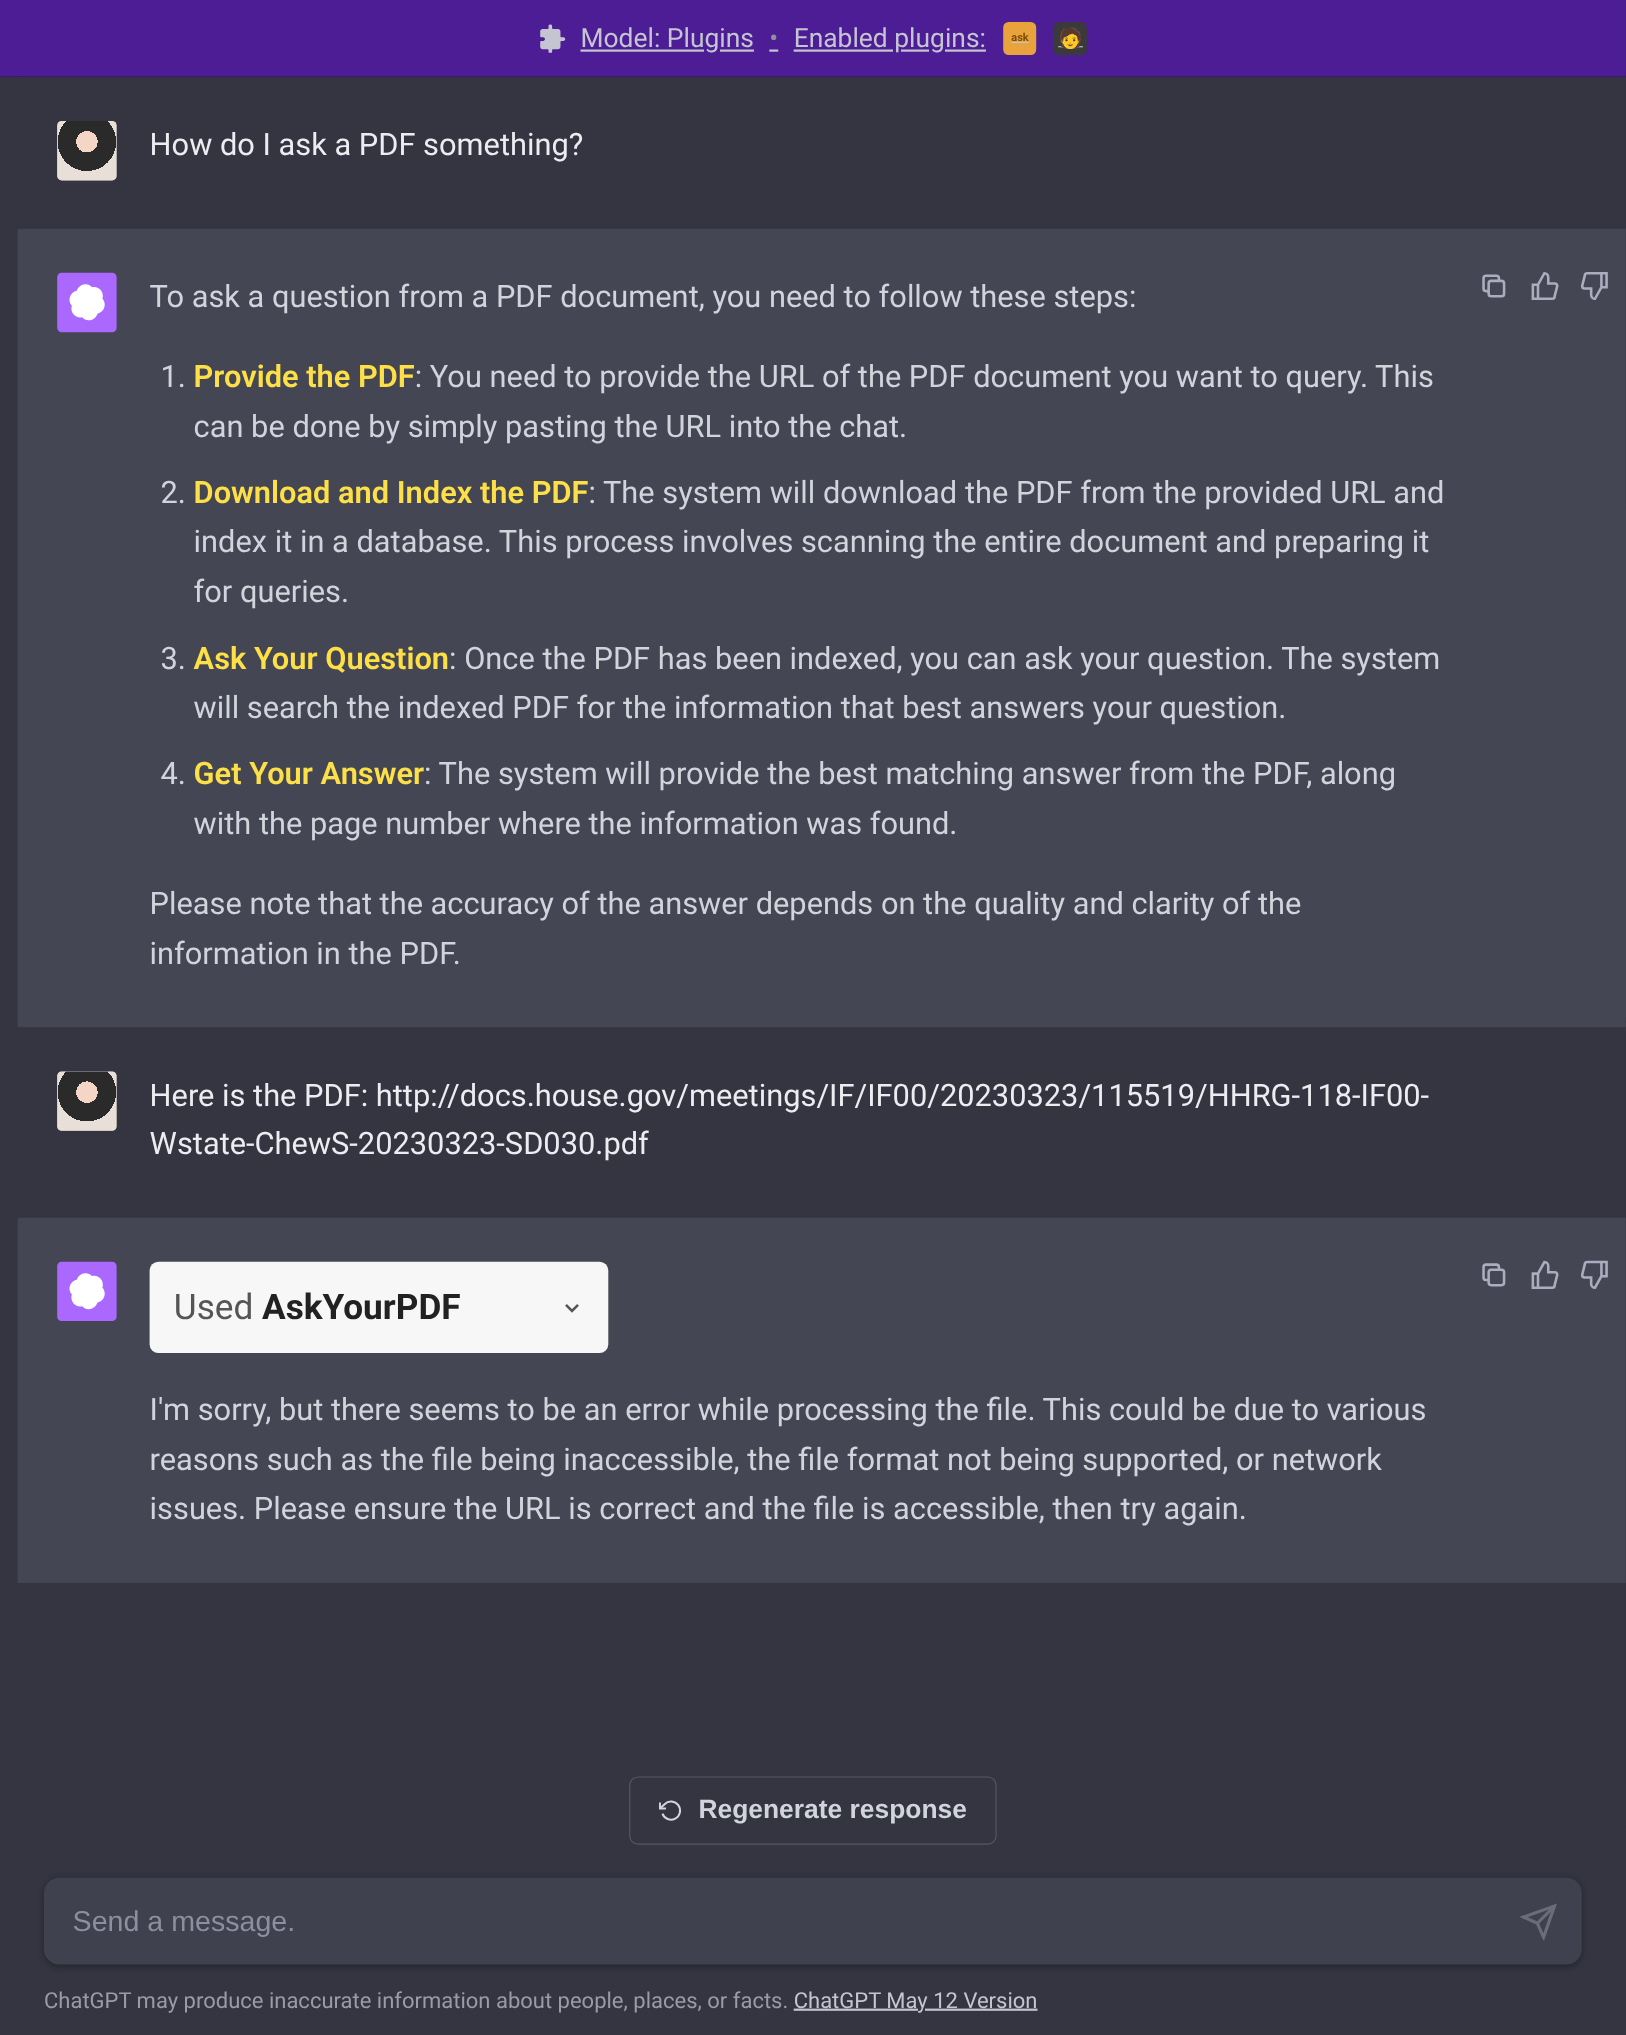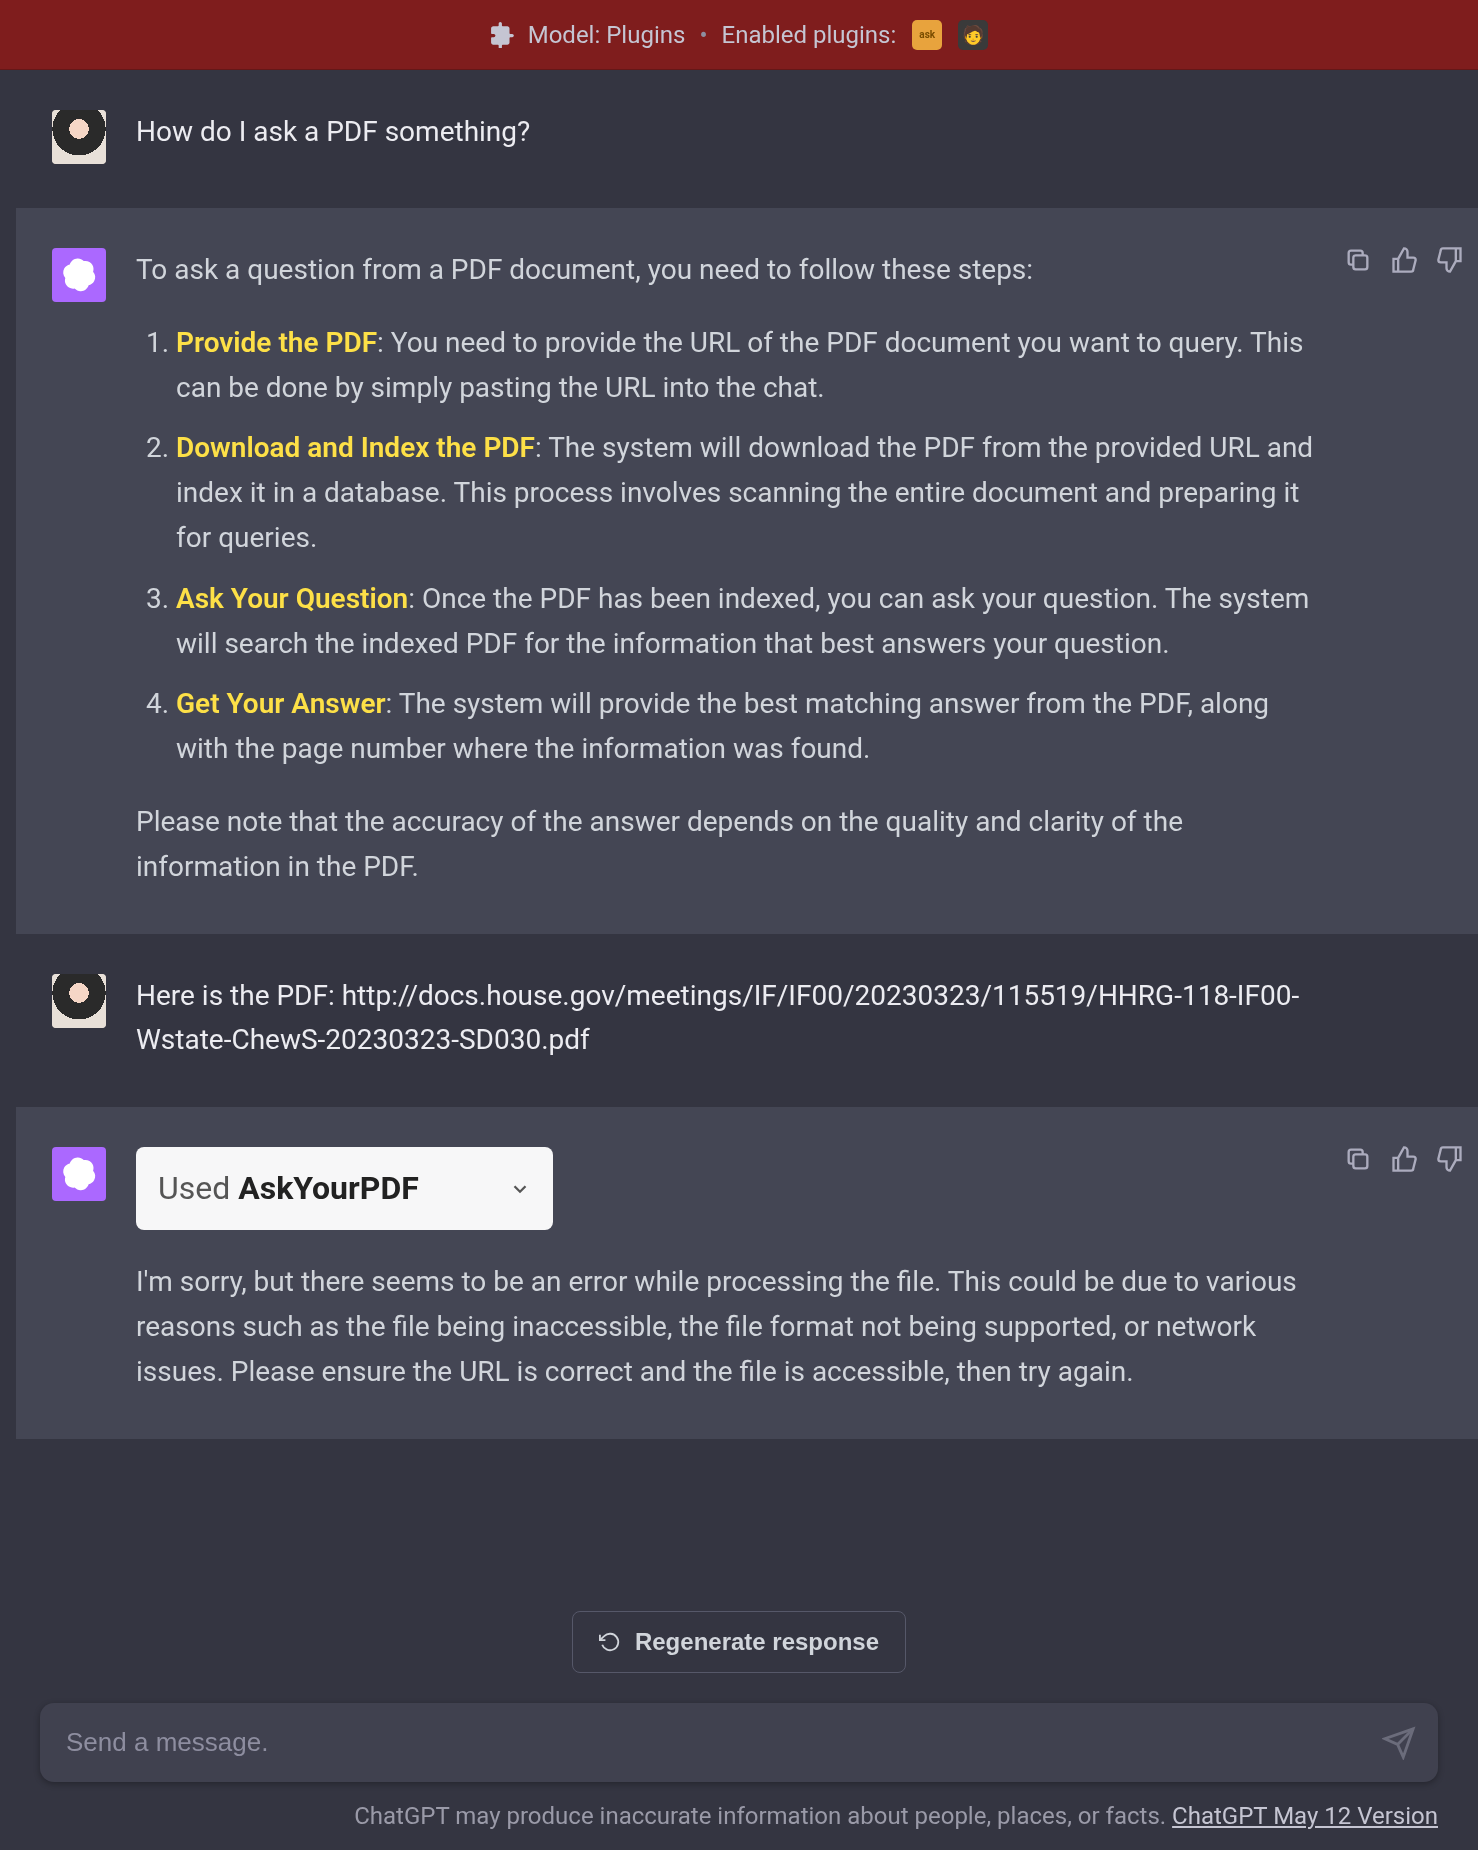--- a/index.html
+++ b/index.html
@@ -7,29 +7,30 @@
     background: #343541;
     color: #ececf1;
     font-family: -apple-system, BlinkMacSystemFont, "Segoe UI", Roboto, sans-serif;
     width: 1478px;
     height: 1850px;
     display: flex;
     flex-direction: column;
     overflow: hidden;
   }
   .top-bar {
-    background: #7f1d1d;
+    background: #4c1d95;
     height: 70px;
     display: flex;
     align-items: center;
     justify-content: center;
     gap: 12px;
     font-size: 24px;
     color: #c5c5d2;
     border-bottom: 1px solid rgba(0,0,0,0.2);
+    text-decoration: underline;
   }
   .puzzle-icon {
     width: 26px; height: 26px;
     color: #c5c5d2;
     flex-shrink: 0;
   }
   .dot-sep { color: #8e8ea0; padding: 0 2px; }
   .plugin-chip {
     width: 30px; height: 30px;
     border-radius: 5px;
@@ -155,23 +156,23 @@
   .send-btn {
     position: absolute;
     right: 22px; top: 50%;
     transform: translateY(-50%);
     width: 34px; height: 34px;
     color: #6b6c7b;
     cursor: pointer;
   }
 
   .disclaimer {
-    text-align: right;
+    text-align: left;
     color: #9a9aa8;
-    font-size: 24px;
+    font-size: 20px;
     padding: 20px 0 8px 0;
   }
   .disclaimer a { color: #c5c5d2; text-decoration: underline; cursor:pointer; }
 </style>
 </head>
 <body>
 
 <div class="top-bar">
   <svg class="puzzle-icon" viewBox="0 0 24 24" fill="currentColor">
       <path d="M20.5 11h-1.8c-.4 0-.7-.3-.7-.7V6c0-1.1-.9-2-2-2h-4.3c-.4 0-.7-.3-.7-.7V1.5C11 .7 10.3 0 9.5 0S8 .7 8 1.5v1.8c0 .4-.3.7-.7.7H3c-1.1 0-2 .9-2 2v4.3c0 .4.3.7.7.7h1.8c.8 0 1.5.7 1.5 1.5S4.3 14 3.5 14H1.7c-.4 0-.7.3-.7.7V19c0 1.1.9 2 2 2h4.3c.4 0 .7.3.7.7v1.8c0 .8.7 1.5 1.5 1.5s1.5-.7 1.5-1.5v-1.8c0-.4.3-.7.7-.7H16c1.1 0 2-.9 2-2v-4.3c0-.4.3-.7.7-.7h1.8c.8 0 1.5-.7 1.5-1.5S21.3 11 20.5 11z"></path>

